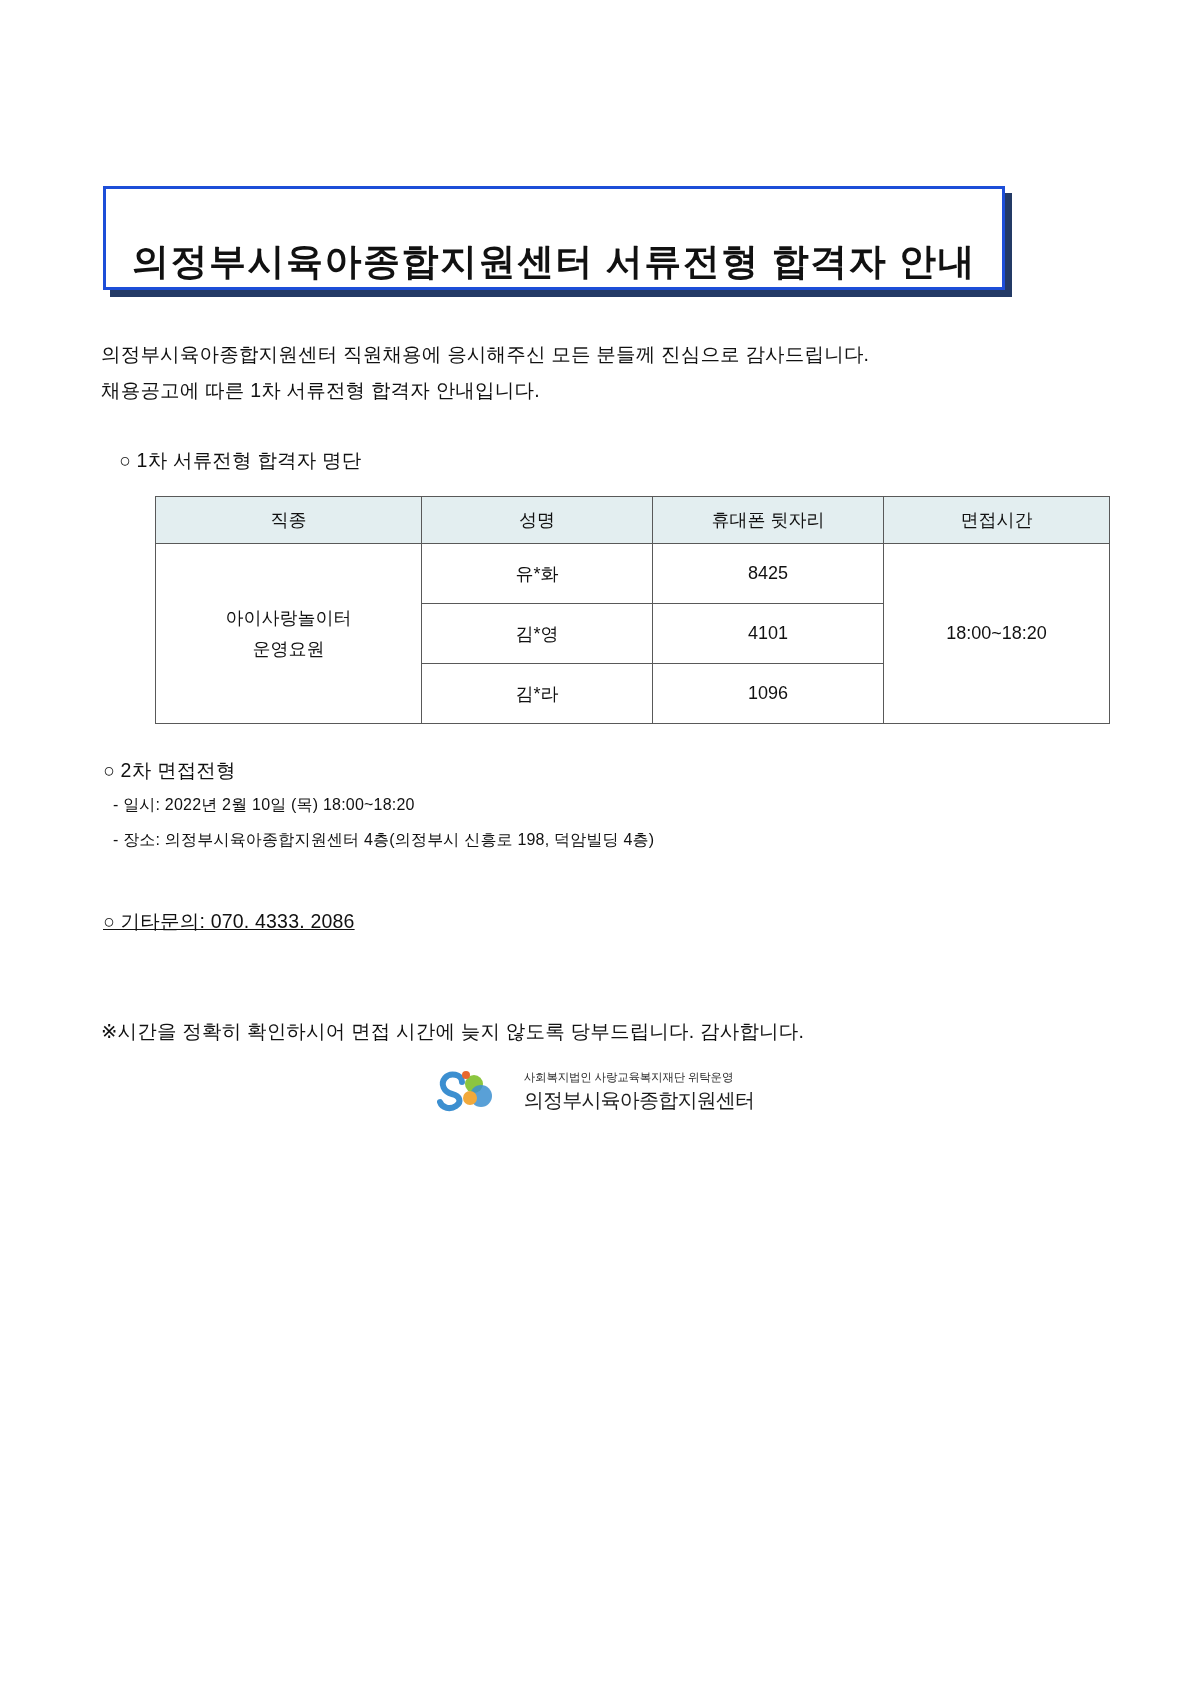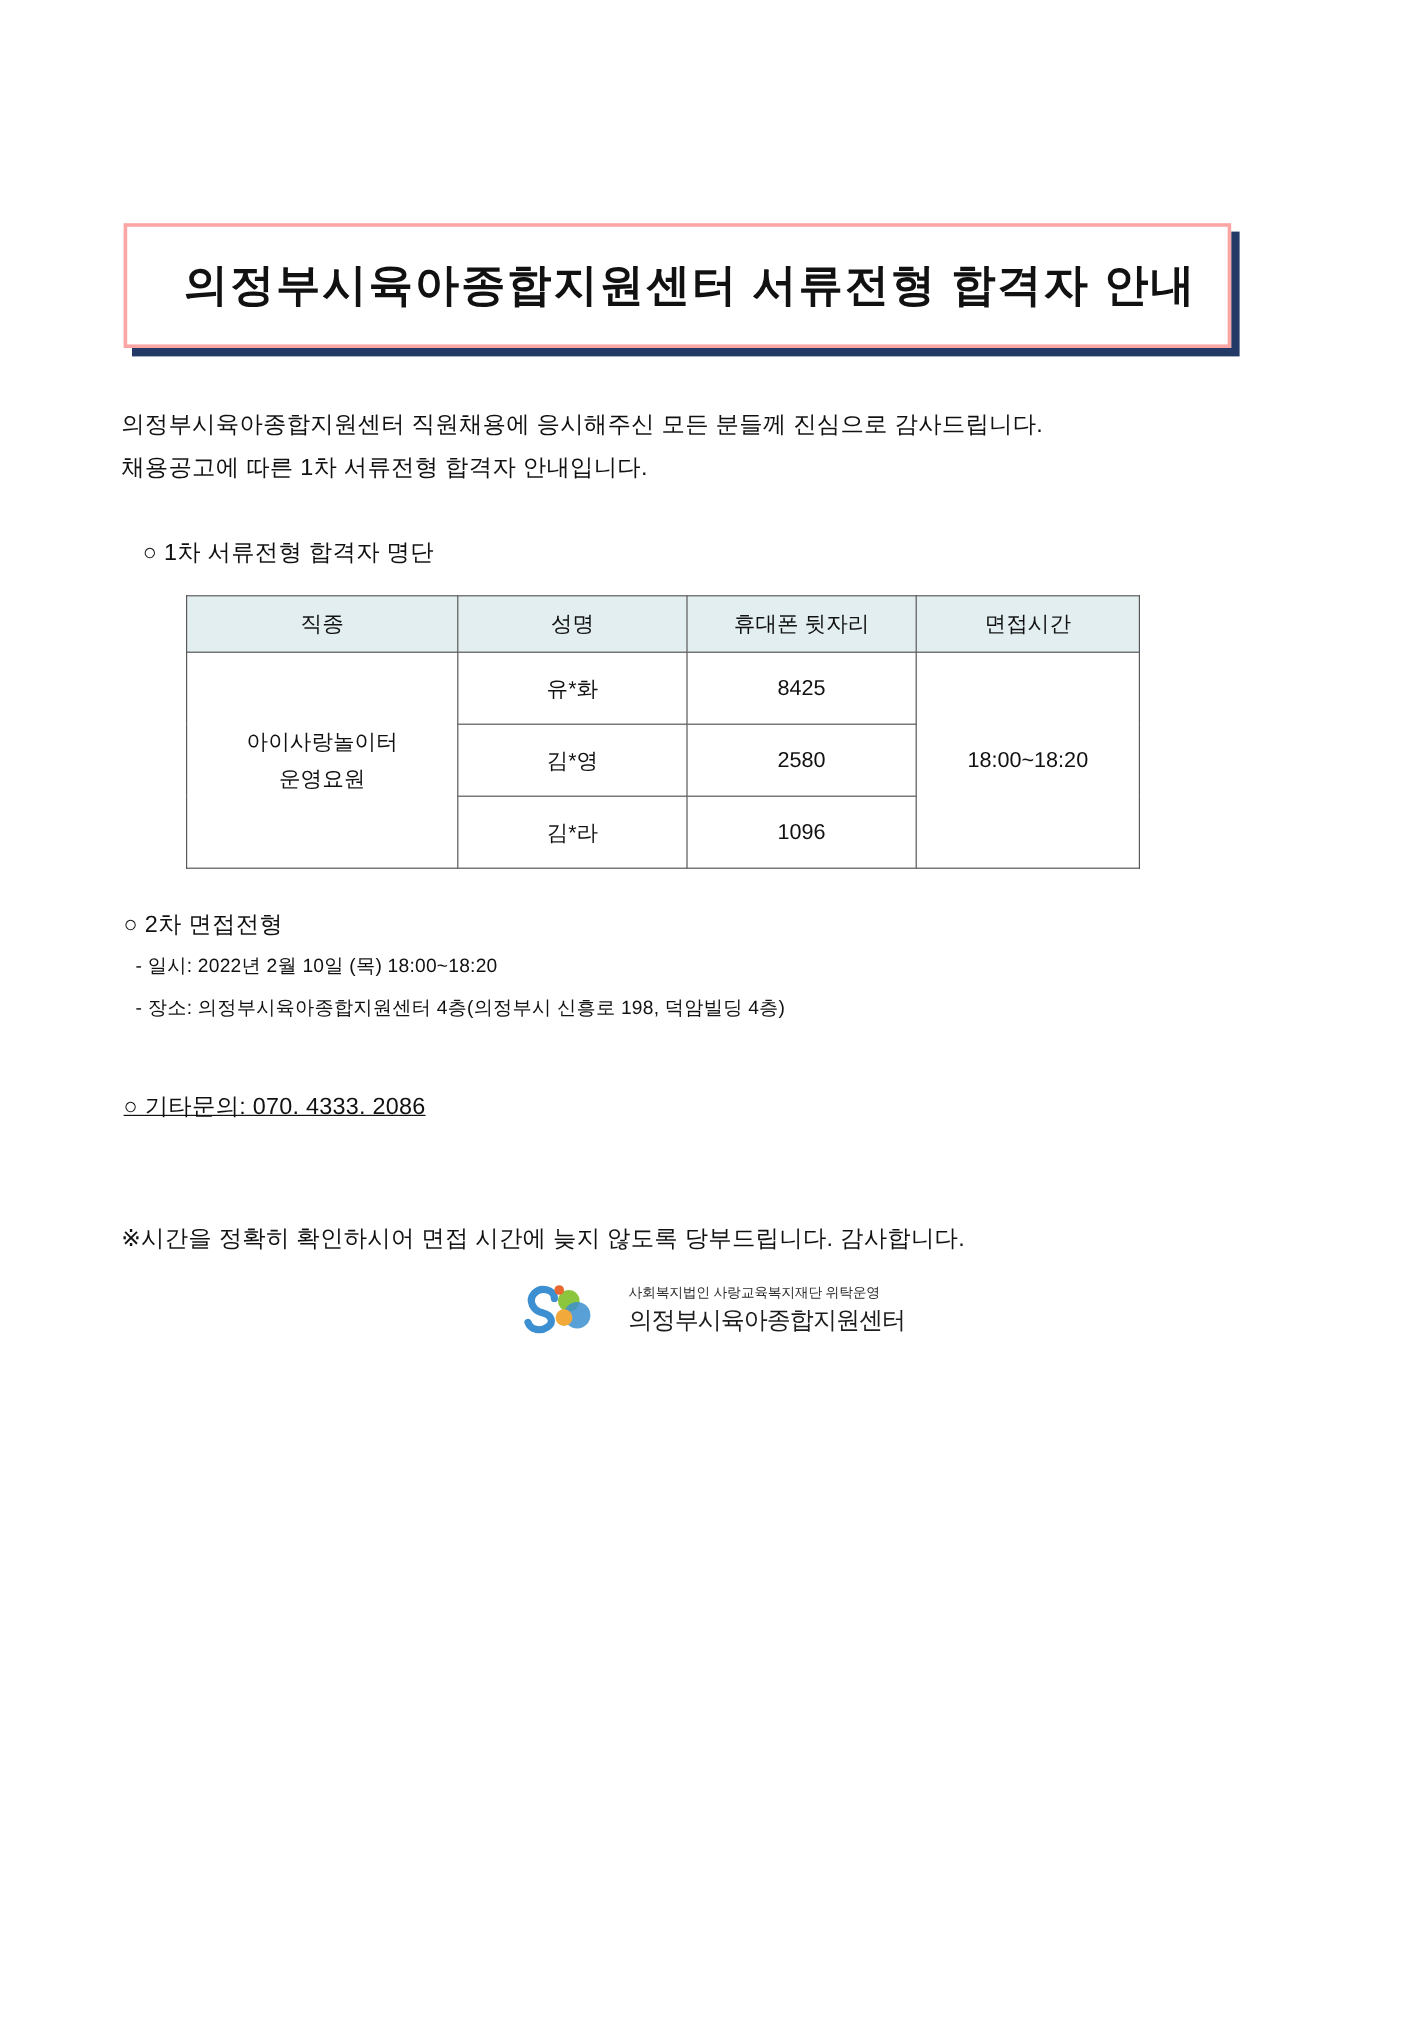--- a/index.html
+++ b/index.html
@@ -23,27 +23,26 @@
     padding: 0;
   }
 
   
   .title-banner {
     position: absolute;
     left: 103px;
     top: 186px;
     width: 896px;
     height: 98px;
-    border: 3px solid #fca5a5;
+    border: 3px solid #1d4ed8;
     background: #ffffff;
     box-shadow: 7px 7px 0 0 #233a66;
     display: flex;
-    align-items: center;
+    align-items: flex-end;
     justify-content: center;
-    padding-left: 21px;
   }
   .title-text {
     font-size: 37px;
     font-weight: bold;
     letter-spacing: 1.5px;
     color: #111111;
     white-space: nowrap;
   }
 
   
@@ -101,21 +100,21 @@
   }
   table.result-table th,
   table.result-table td {
     border: 1px solid #595959;
     text-align: center;
     vertical-align: middle;
     font-size: 18px;
     color: #111111;
     font-weight: normal;
     height: 59px;
-    padding: 0 0;
+    padding: 0 20px;
   }
   table.result-table thead th {
     background: #e3eef0;
     height: 46px;
     font-size: 18px;
   }
   td.job-cell {
     line-height: 31px;
   }
 
@@ -187,21 +186,21 @@
         <td class="job-cell" rowspan="3">
           <div>아이사랑놀이터</div>
           <div>운영요원</div>
         </td>
         <td>유*화</td>
         <td>8425</td>
         <td rowspan="3">18:00~18:20</td>
       </tr>
       <tr>
         <td>김*영</td>
-        <td>2580</td>
+        <td>4101</td>
       </tr>
       <tr>
         <td>김*라</td>
         <td>1096</td>
       </tr>
     </tbody>
   </table>
 
   <div class="section-head" id="sec2">○ 2차 면접전형</div>
   <div class="bullet-line" id="line-date">- 일시: 2022년 2월 10일 (목) 18:00~18:20</div>

